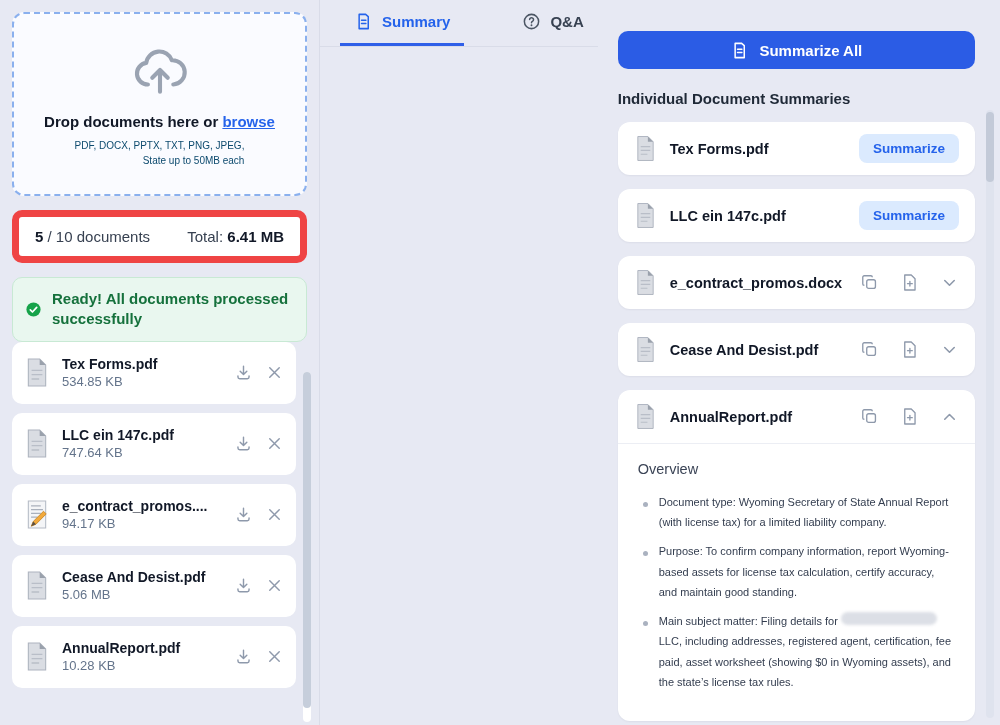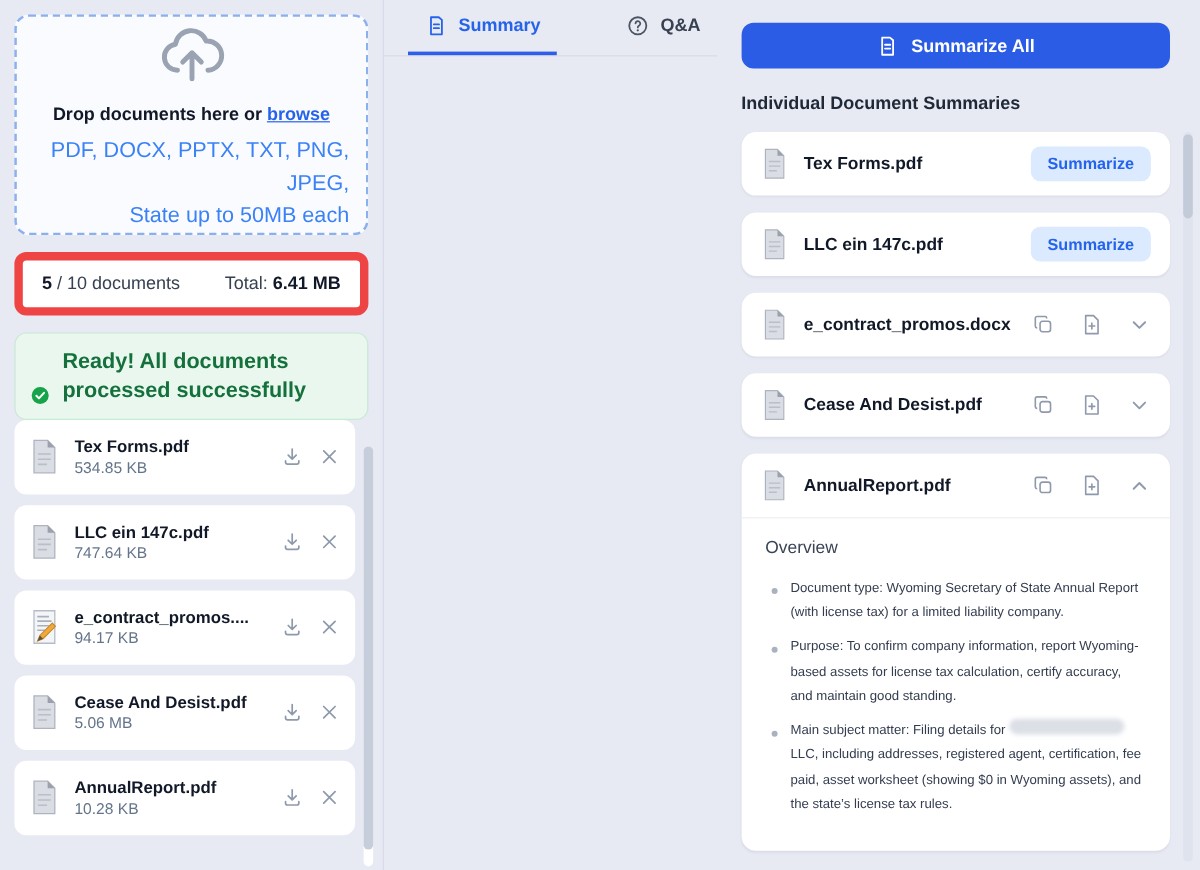--- a/index.html
+++ b/index.html
@@ -22,35 +22,35 @@
   .upload-zone {
     border:2px dashed #8ab0ee;
     border-radius:12px;
     background:#fafbff;
     height:184px;
     display:flex; flex-direction:column; align-items:center; justify-content:center;
     text-align:right; padding:0 14px; cursor:pointer;
   }
   .upload-title { font-size:15px; font-weight:700; color:#111827; margin-top:14px; }
   .upload-title a { color:#2563eb; text-decoration:underline; font-weight:700; }
-  .upload-sub { font-size:18px; color:#3b82f6; margin-top:8px; line-height:1.5; }
+  .upload-sub { font-size:10px; color:#0c4a6e; margin-top:8px; line-height:1.5; }
 
   .counter-card {
     margin-top:14px; background:#ffffff; border:7px solid #ef4444;
     border-radius:10px; padding:11px 16px;
     display:flex; justify-content:space-between; align-items:center;
     font-size:15px; color:#374151;
   }
   .counter-card b { color:#111827; }
 
   .status-banner {
     margin-top:14px; background:#e9f7ef; border:1px solid #c8e9d4;
     border-radius:10px; padding:11px 12px;
-    display:flex; align-items:flex-end; gap:10px;
-    color:#15713c; font-size:18px; font-weight:700; line-height:1.35;
+    display:flex; align-items:center; gap:10px;
+    color:#15713c; font-size:15px; font-weight:700; line-height:1.35;
   }
   .status-banner .chk { color:#16a34a; flex:none; }
 
   .uploaded-header {
     margin:19px 2px 10px 2px;
     display:flex; justify-content:space-between; align-items:center;
   }
   .uploaded-header h3 { font-size:15px; font-weight:700; color:#1e293b; }
   .clear-all { font-size:14px; color:#ef4444; cursor:pointer; background:none; border:none; font-family:inherit; }
 
@@ -86,21 +86,21 @@
     font-size:15px; font-weight:700; color:#374151;
     border:none; background:none; cursor:pointer; font-family:inherit;
     border-bottom:3px solid transparent;
   }
   .tab.active { color:#2563eb; border-bottom-color:#2f5fe8; }
 
   .content { flex:1; padding:19px 25px 0 20px; overflow:hidden; }
   .summarize-all {
     width:100%; height:38px; background:#2b5ce5; border:none; border-radius:10px;
     color:#ffffff; font-size:15px; font-weight:700; font-family:inherit;
-    display:flex; align-items:center; justify-content:center; gap:10px; cursor:pointer;
+    display:flex; align-items:center; justify-content:center; gap:10px; cursor:pointer;margin-top:12px;
   }
   .section-title { margin:21px 0 15px 0; font-size:15px; font-weight:700; color:#1f2937; }
 
   .summary-row {
     background:#ffffff; border-radius:12px; margin-bottom:14px;
     box-shadow:0 1px 2px rgba(16,24,40,.05);
     overflow:hidden;
   }
   .summary-row .head {
     height:53px; padding:0 16px; display:flex; align-items:center; gap:13px;

